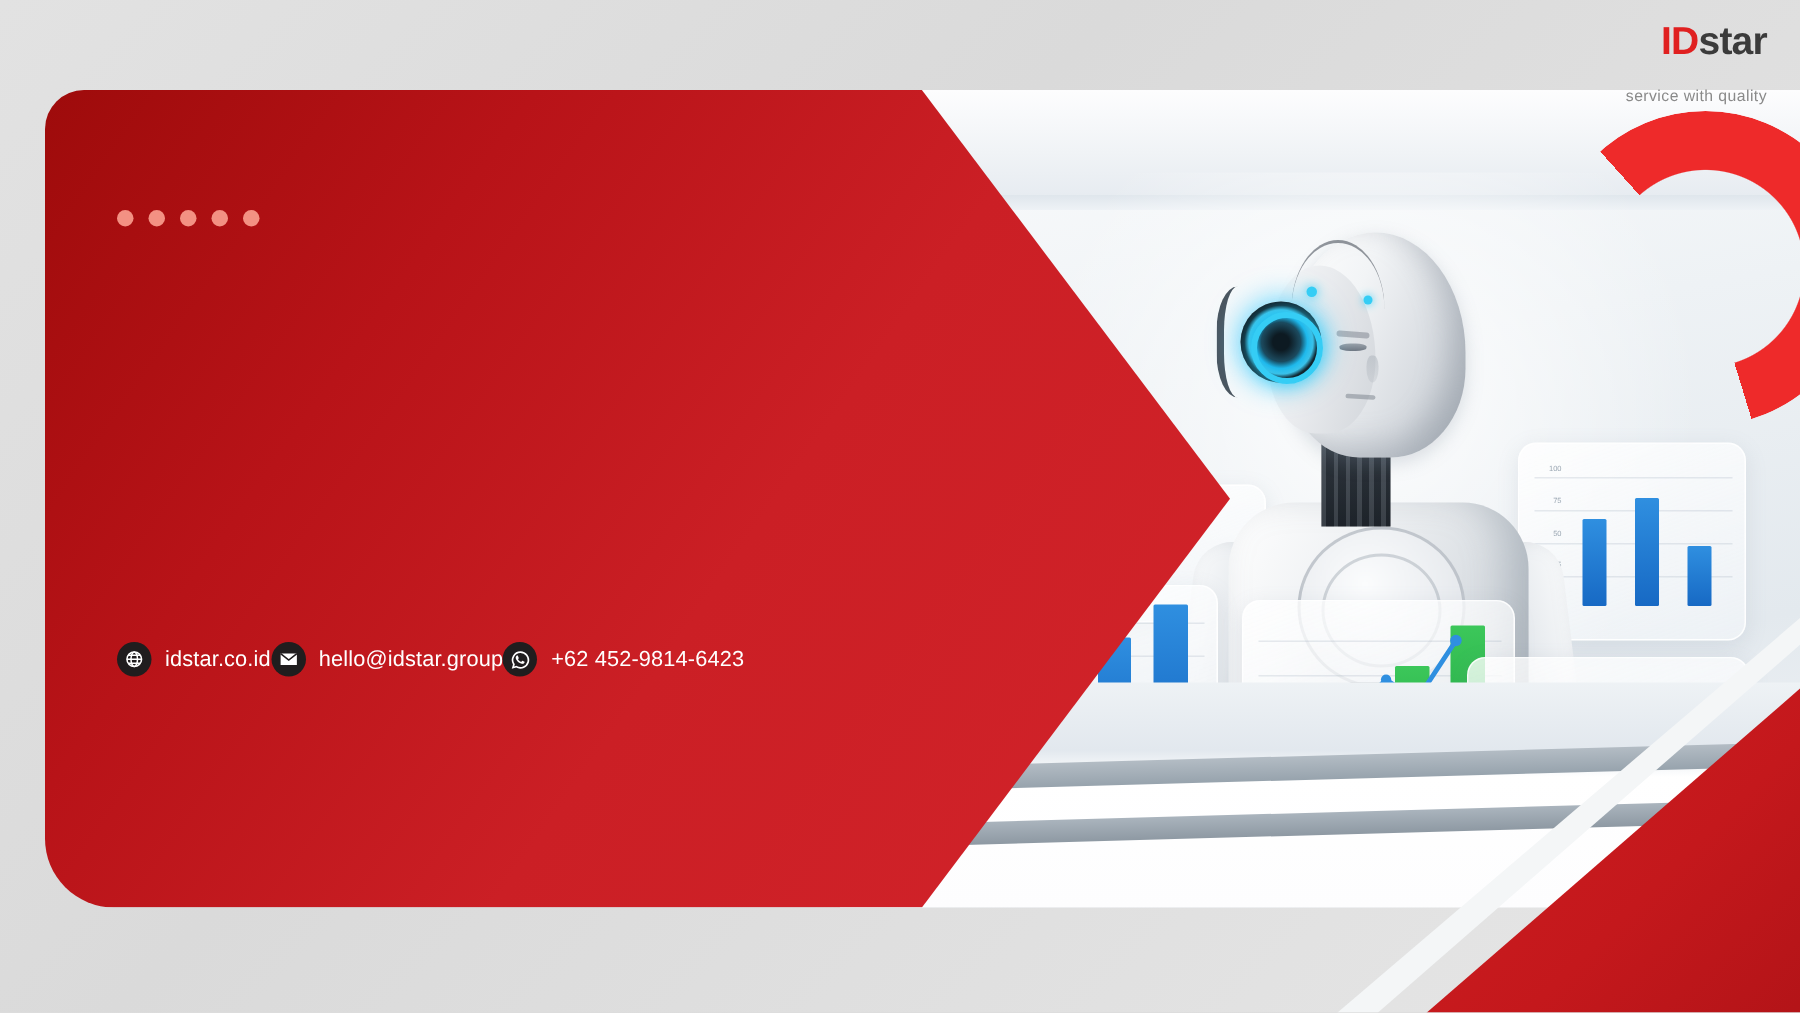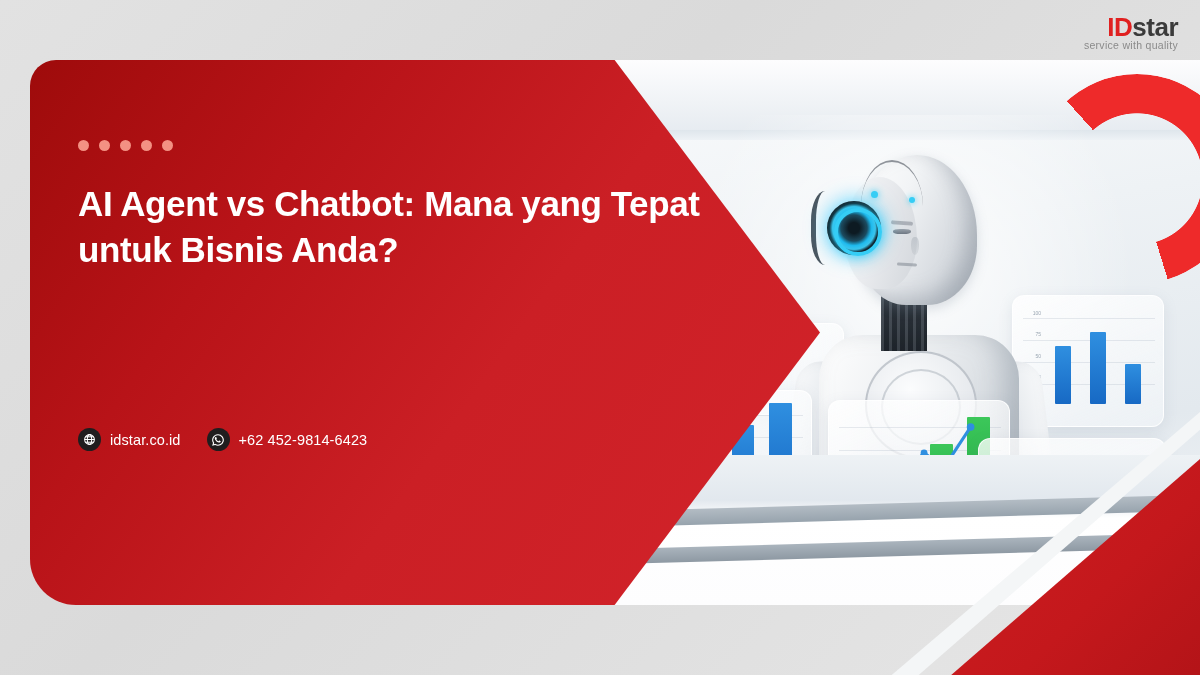--- a/index.html
+++ b/index.html
@@ -11,21 +11,21 @@
   .banner{position:relative;width:1200px;height:675px;overflow:hidden;
     background:linear-gradient(135deg,#e2e2e2 0%,#dadada 40%,#e6e6e6 100%);}
 
   
   .hashtag{position:absolute;left:30px;top:26px;font-size:23px;color:#4a4a4a;
     letter-spacing:.2px;font-weight:400;}
   .logo{position:absolute;right:22px;top:14px;text-align:right;line-height:1;}
   .logo-main{font-size:26px;font-weight:700;letter-spacing:-.5px;}
   .logo-id{color:#e02020;}
   .logo-star{color:#3b3b3b;}
-  .logo-tag{font-size:10.5px;color:#8a8a8a;letter-spacing:.3px;margin-top:0;}
+  .logo-tag{font-size:10.5px;color:#8a8a8a;letter-spacing:.3px;margin-top:19px;}
 
   
   .photo{position:absolute;left:560px;top:60px;width:640px;height:545px;
     overflow:hidden;
     background:linear-gradient(170deg,#fbfcfd 0%,#eef2f5 35%,#e3e9ee 70%,#f4f6f8 100%);}
   .ceil{position:absolute;left:0;top:0;width:100%;height:70px;
     background:linear-gradient(180deg,#fdfdfe 0%,#f0f3f6 60%,#e7ecf1 100%);
     box-shadow:0 2px 5px rgba(140,155,170,.18);}
   .ceil2{position:absolute;left:0;top:70px;width:100%;height:10px;
     background:linear-gradient(180deg,#dfe6ec,#eef2f6);}
@@ -144,21 +144,21 @@
     background:#f4f6f7;
     clip-path:polygon(100% 0,100% 6%,8% 100%,0 100%);}
 
   
   .copy{position:absolute;left:78px;top:140px;width:650px;color:#fff;}
   .dots{display:flex;gap:10px;margin-bottom:30px;}
   .dot{width:11px;height:11px;border-radius:50%;background:#f39183;}
   .headline{font-size:35px;font-weight:700;line-height:1.30;letter-spacing:-.4px;
     margin:0 0 26px 0;max-width:640px;}
   .sub{font-size:19px;line-height:1.58;color:#fdeeee;margin:0;max-width:590px;font-weight:400;}
-  .contacts{position:absolute;left:78px;top:428px;display:flex;align-items:flex-start;gap:26px;}
+  .contacts{position:absolute;left:78px;top:428px;display:flex;align-items:flex-start;}
   .contact{display:flex;align-items:center;gap:9px;}
   .cicon{width:23px;height:23px;border-radius:50%;background:#201d1e;
     display:flex;align-items:center;justify-content:center;flex:none;}
   .cicon svg{display:block;}
   .ctext{font-size:14.5px;color:#fff;letter-spacing:.1px;white-space:nowrap;}
 </style>
 </head>
 <body>
 
 <div class="banner">
@@ -336,38 +336,46 @@
   <div class="red-panel"></div>
 
   <div class="copy">
     <div class="dots">
       <span class="dot"></span>
       <span class="dot"></span>
       <span class="dot"></span>
       <span class="dot"></span>
       <span class="dot"></span>
     </div>
-    <h1 class="headline">AI Agent vs Chatbot: Mana yang Tepat untuk Bisnis Anda?</h1>
   </div>
 
   <div class="contacts">
     <div class="contact">
       <span class="cicon">
         <svg width="13" height="13" viewBox="0 0 24 24" fill="none" stroke="#fff" stroke-width="1.9">
           <circle cx="12" cy="12" r="9"></circle>
             <ellipse cx="12" cy="12" rx="4" ry="9"></ellipse>
           <line x1="3" y1="12" x2="21" y2="12"></line>
             <line x1="4.5" y1="7" x2="19.5" y2="7"></line>
           <line x1="4.5" y1="17" x2="19.5" y2="17"></line>
         </svg>
       </span>
       <span class="ctext">idstar.co.id</span>
     </div>
     <div class="contact">
       <span class="cicon">
+        <svg width="13" height="13" viewBox="0 0 24 24" fill="#fff">
+          <path d="M2 5h20v14H2z" fill="#fff"></path>
+          <path d="M2 5l10 8 10-8" fill="none" stroke="#201d1e" stroke-width="2"></path>
+        </svg>
+      </span>
+      <span class="ctext">hello@idstar.group</span>
+    </div>
+    <div class="contact">
+      <span class="cicon">
         <svg width="14" height="14" viewBox="0 0 24 24" fill="#fff">
           <path d="M12 2a10 10 0 0 0-8.6 15.1L2 22l5.1-1.3A10 10 0 1 0 12 2zm0 2a8 8 0 1 1-4.2 14.8l-.4-.2-2.6.7.7-2.5-.3-.4A8 8 0 0 1 12 4z"></path>
           <path d="M9.2 7.4c-.2-.5-.4-.5-.6-.5h-.5c-.2 0-.5.1-.7.4-.3.3-.9.9-.9 2.1s.9 2.4 1 2.6c.1.2 1.7 2.8 4.3 3.8 2.1.8 2.5.7 3 .6.5-.1 1.5-.6 1.7-1.2.2-.6.2-1.1.1-1.2l-.6-.3s-1.4-.7-1.6-.8c-.2-.1-.4-.1-.6.1l-.8 1c-.1.2-.3.2-.5.1-.2-.1-1-.4-1.9-1.2-.7-.6-1.2-1.4-1.3-1.6-.1-.2 0-.4.1-.5l.4-.5c.1-.2.2-.3.2-.5s0-.3-.1-.4l-.7-1.6z"></path>
         </svg>
       </span>
       <span class="ctext">+62 452-9814-6423</span>
     </div>
   </div>
 
   <div class="logo">

